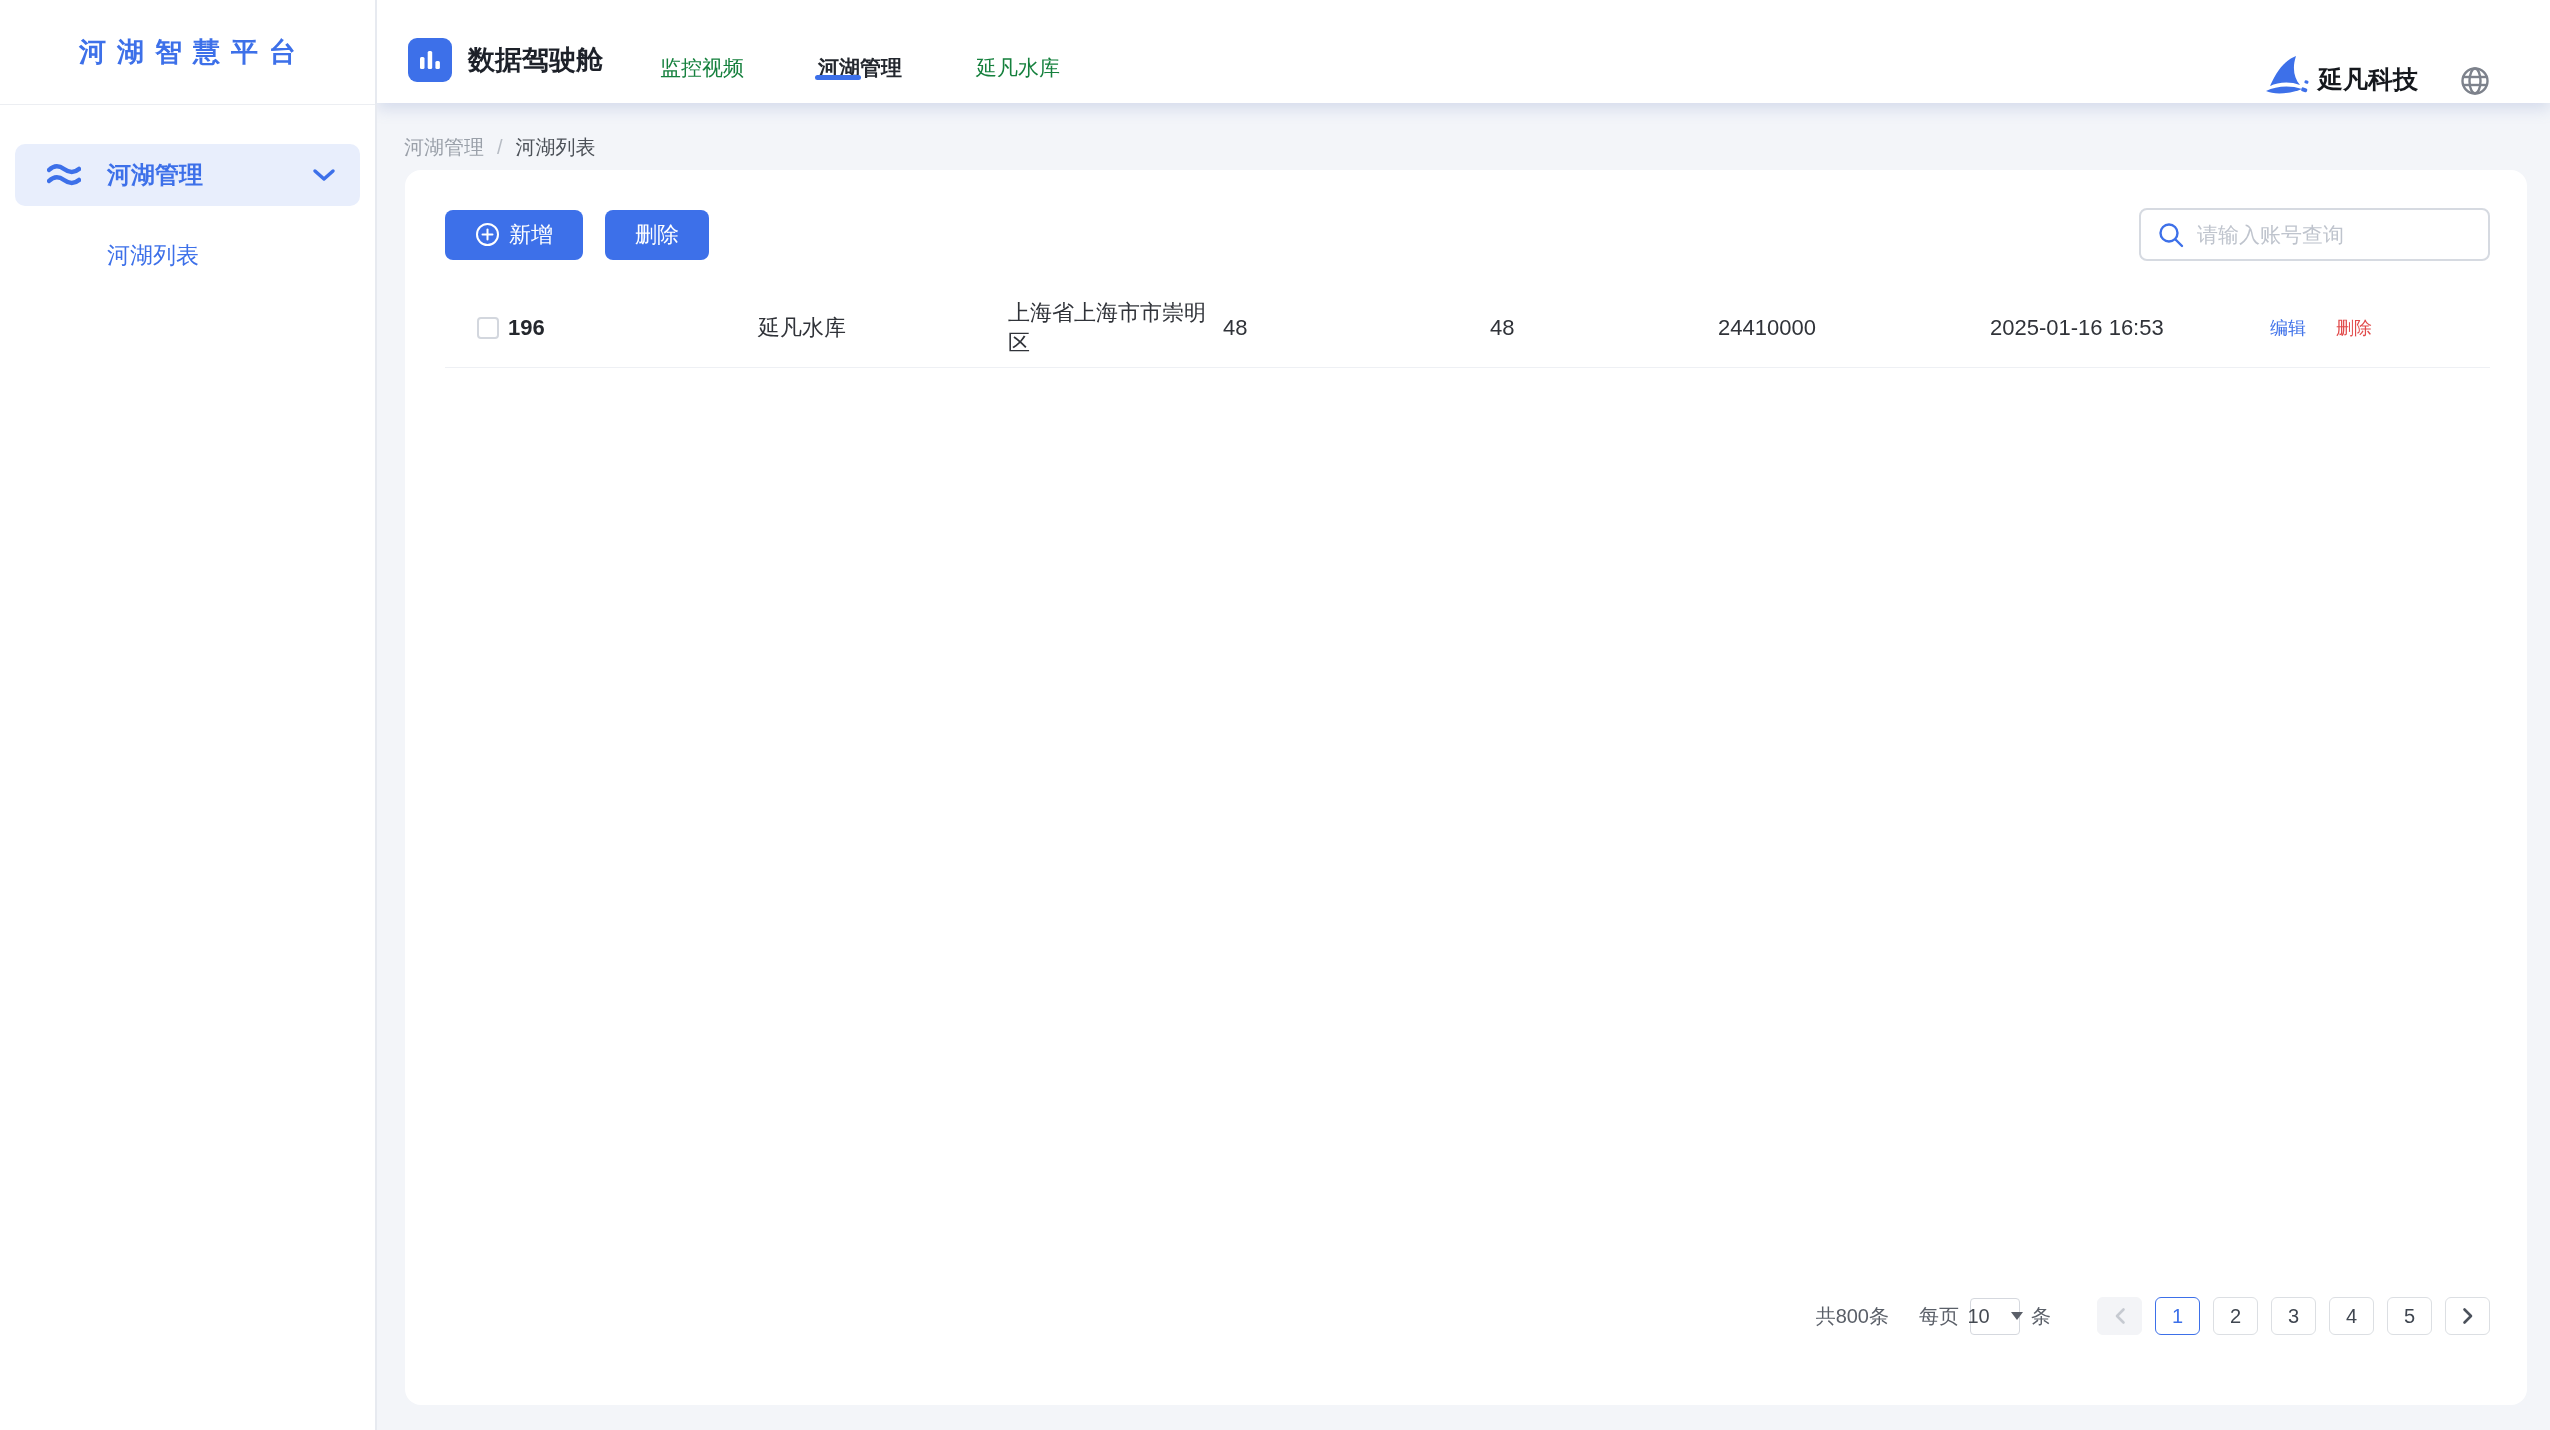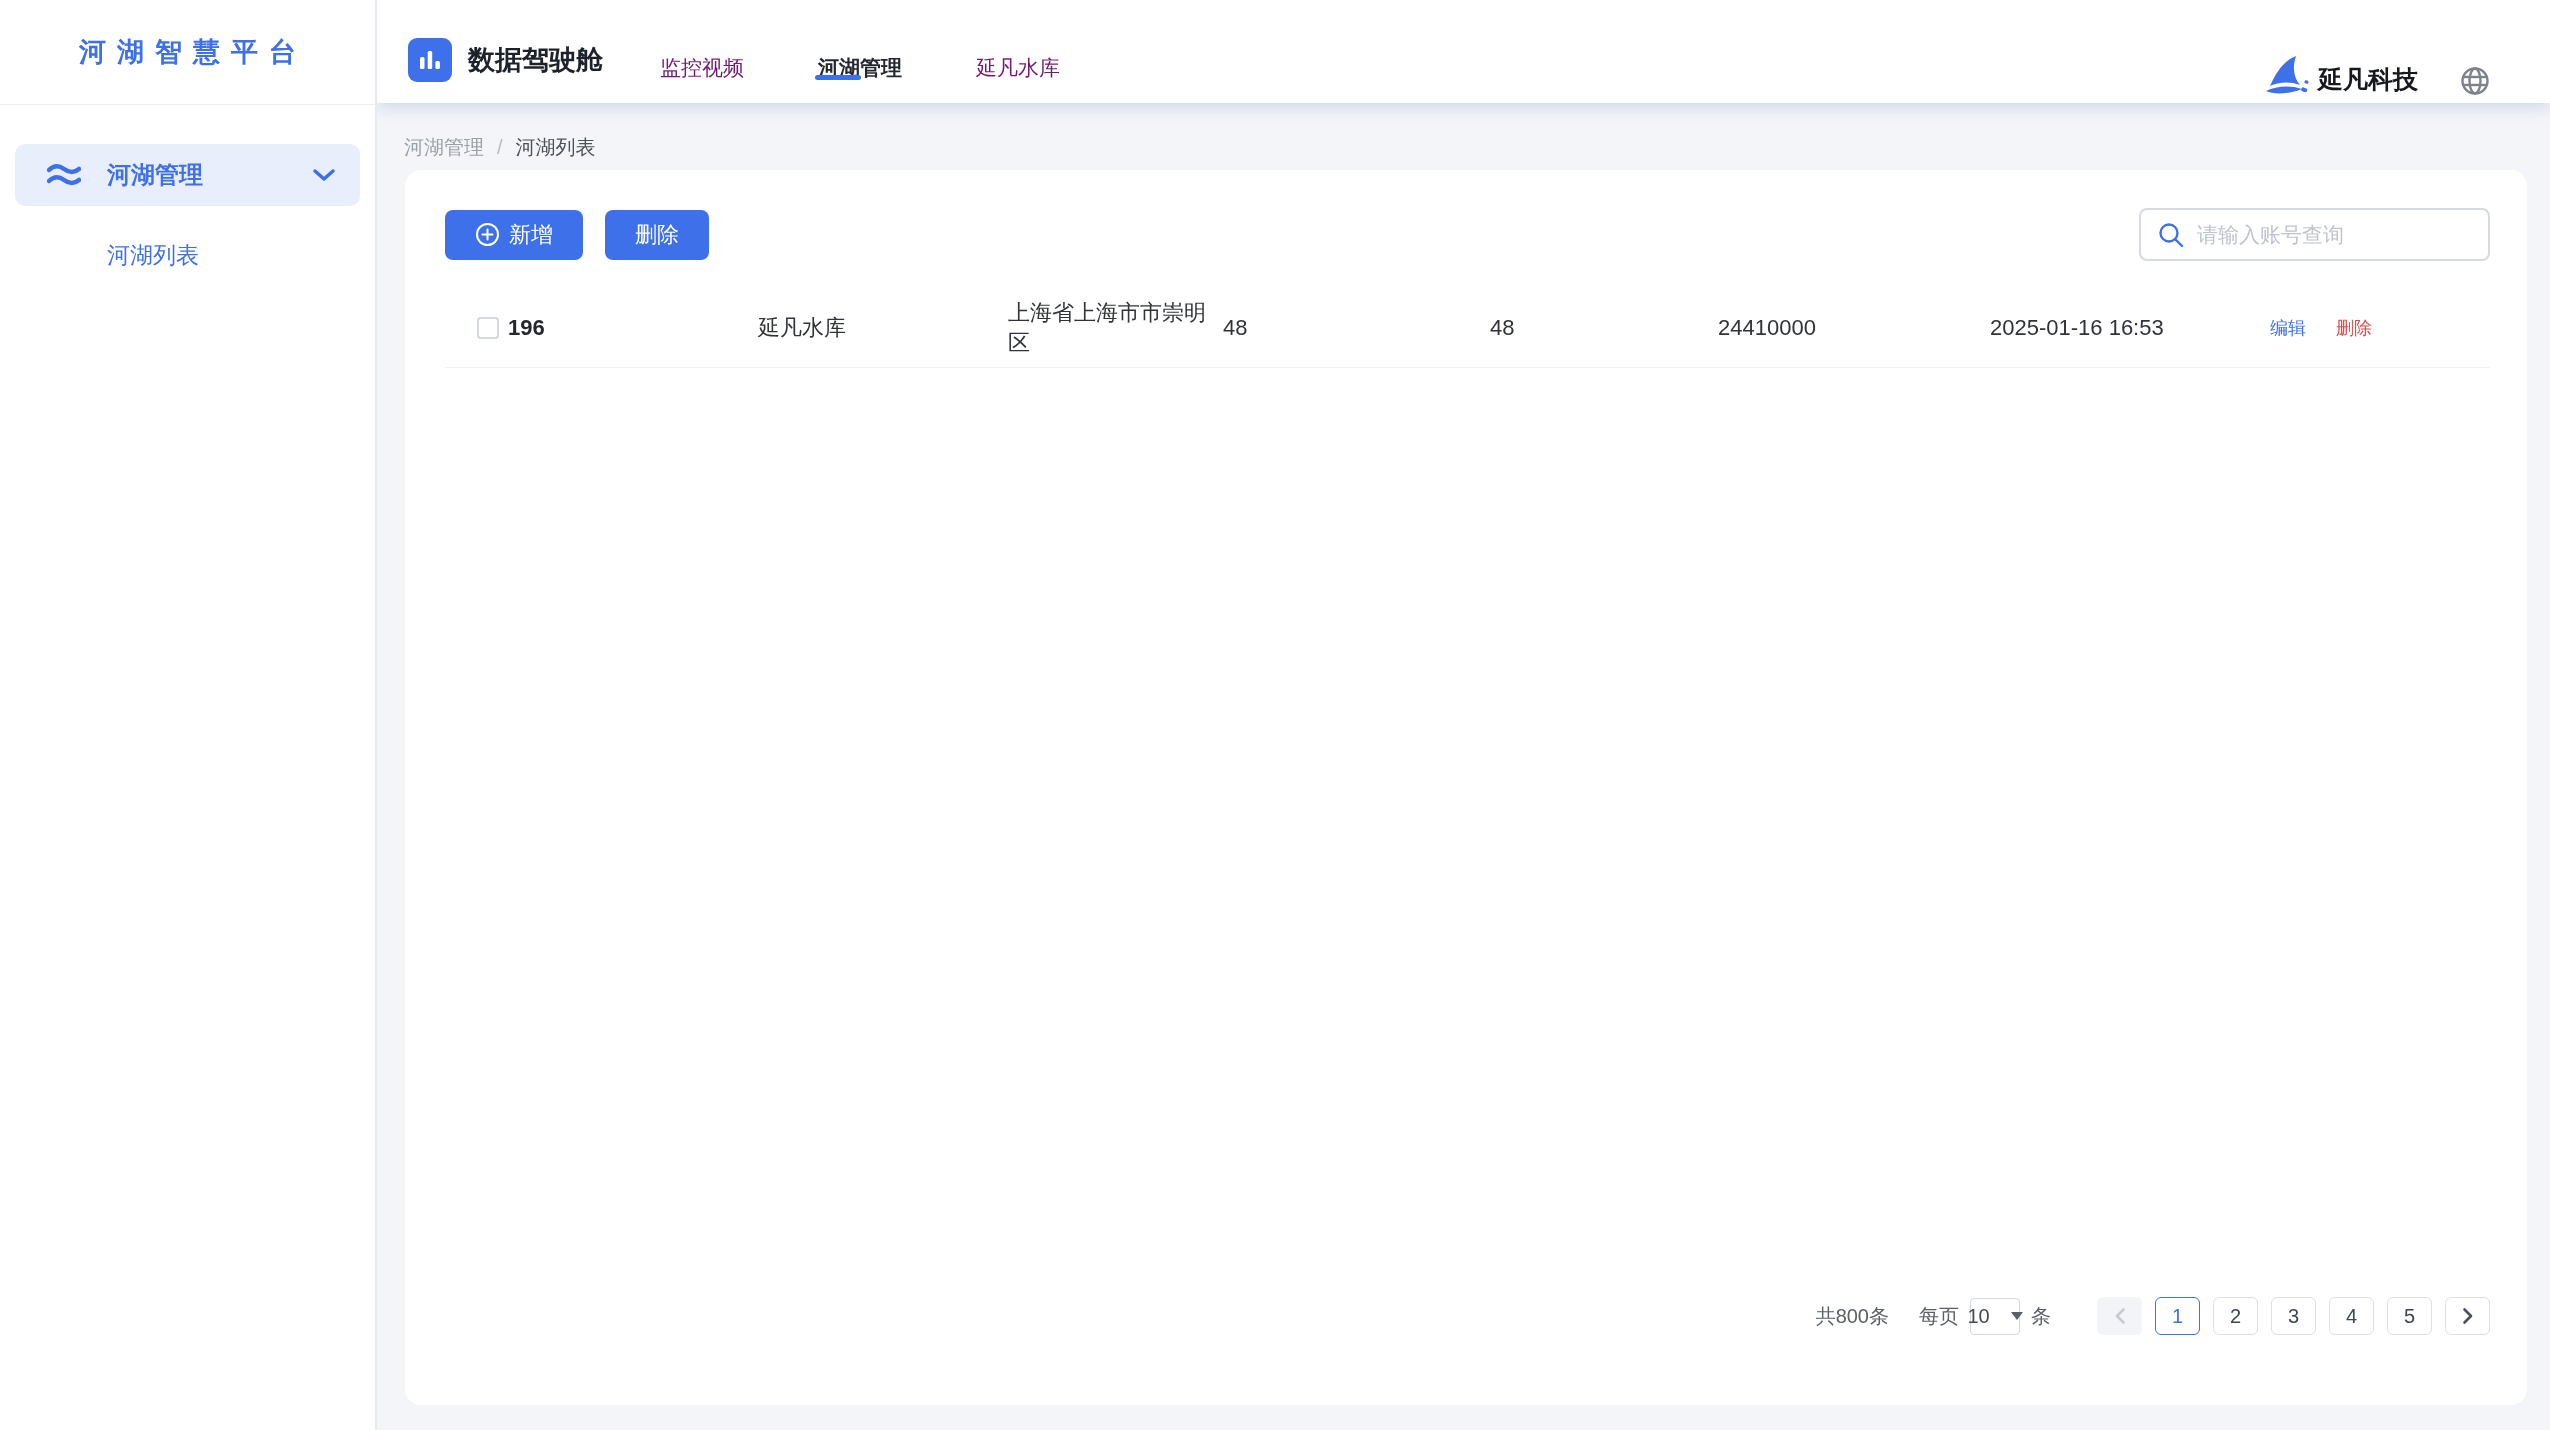--- a/index.html
+++ b/index.html
@@ -64,21 +64,21 @@
   }
   .brand { display:flex; align-items:center; cursor:pointer; }
   .brand-icon {
     width:44px; height:44px;
     background:#3d70e9; border-radius:9px;
     display:flex; align-items:center; justify-content:center;
   }
   .brand-label { margin-left:16px; font-size:27px; font-weight:bold; color:#1d2129; }
   .nav-items { display:flex; margin-left:57px; gap:74px; height:100%; align-items:center; }
   .nav-item {
-    font-size:21px; color:#701a75;
+    font-size:21px; color:#15803d;
     position:relative; cursor:pointer;
     line-height:103px; height:100%;
   }
   .nav-item.active { font-weight:bold; color:#23272e; }
   .nav-item.active::after {
     content:""; position:absolute;
     left:-3px; bottom:23px;
     width:46px; height:5px;
     background:#3d70e9; border-radius:3px;
   }

